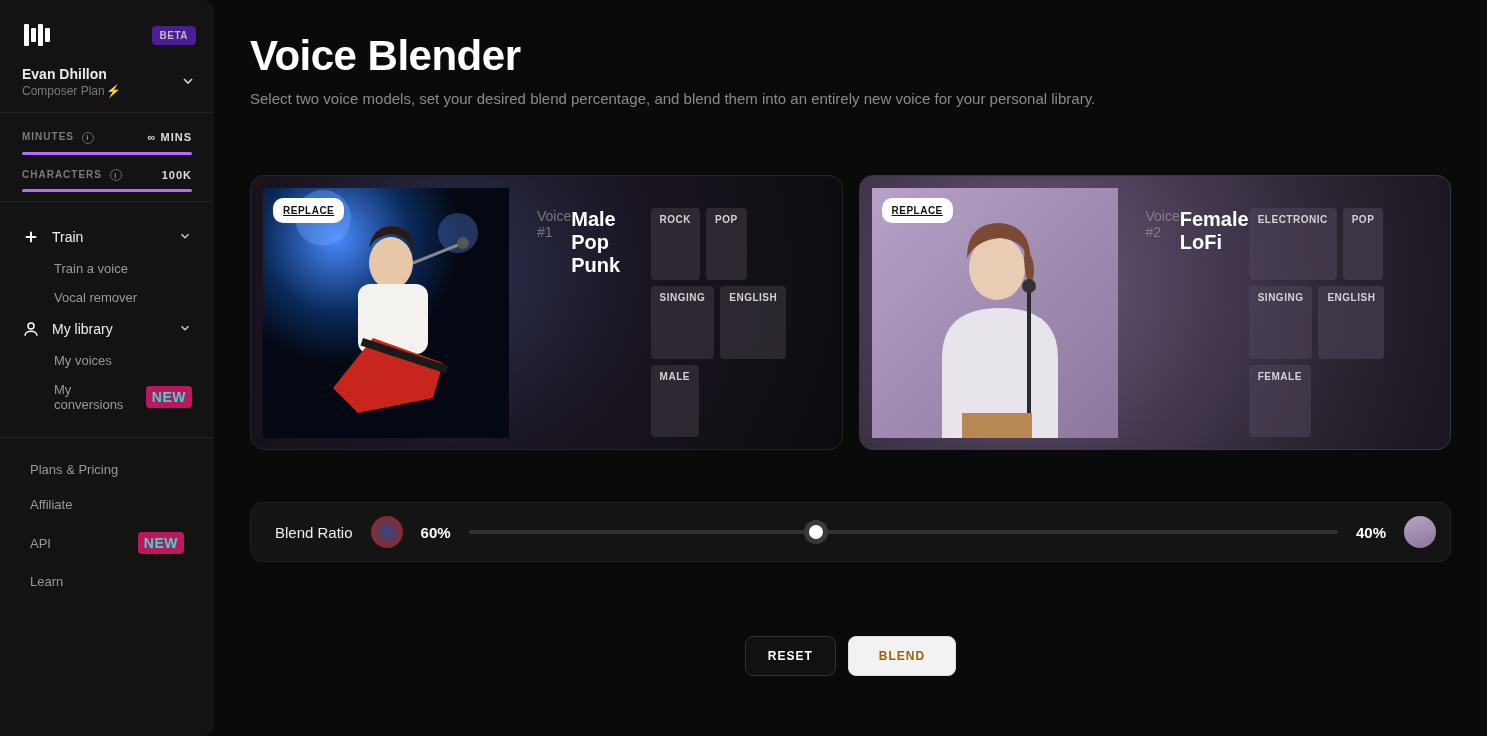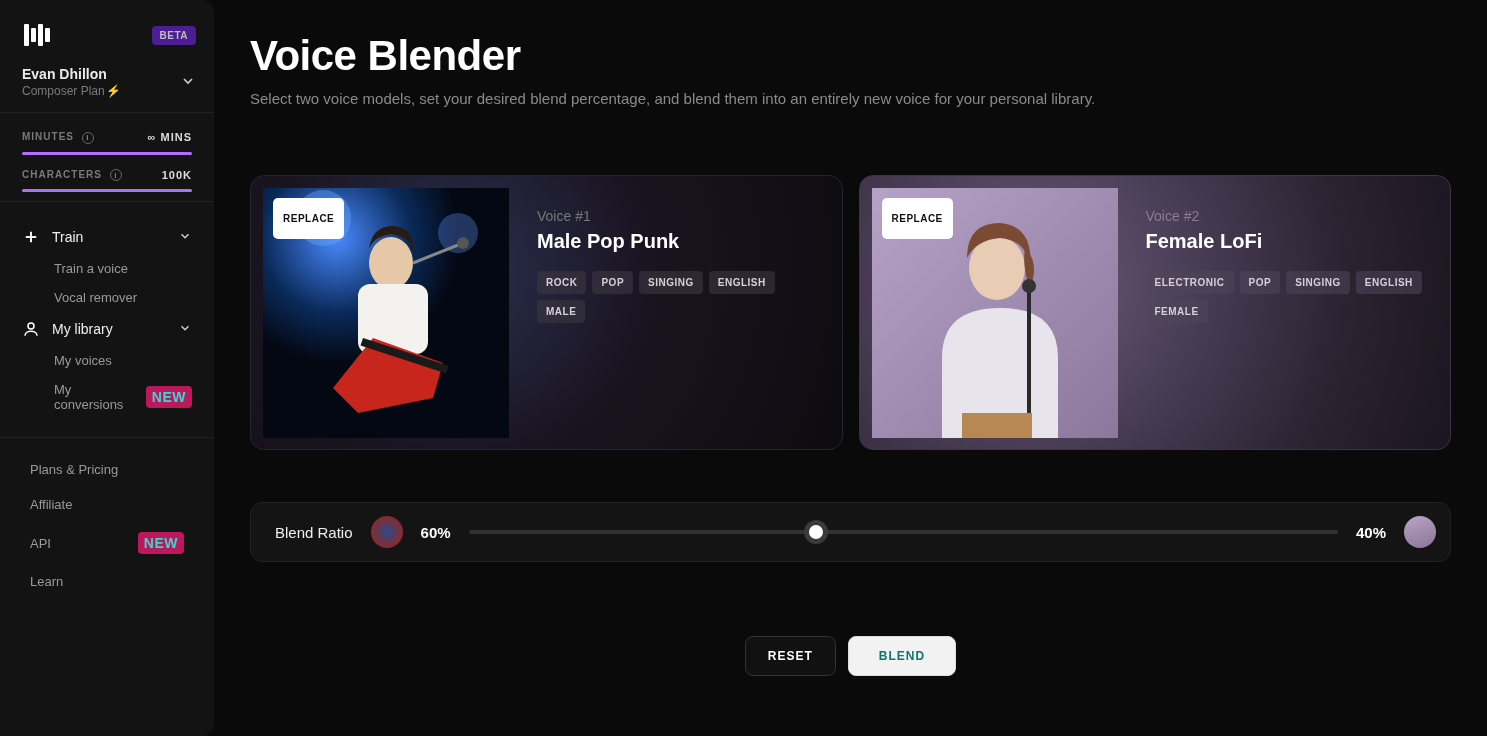--- a/index.html
+++ b/index.html
@@ -118,32 +118,33 @@
 .card-img.one { background: linear-gradient(135deg,#0a1a3a 0%, #1a3a6a 40%, #4a6a9a 60%, #1a0a0a 100%); }
 .card-img.two { background: linear-gradient(160deg,#b8a5c8 0%, #9d88af 40%, #c5b5d0 70%, #8a7595 100%); }
 .replace-btn {
   position:absolute;
   top:10px; left:10px;
   background:#fff;
   color:#111;
   font-size:10px;
   font-weight:700;
   letter-spacing:0.5px;
-  padding:15px 10px;
+  padding:7px 10px;
   border:none;
-  border-radius:5px;
+  border-radius:10px;
   cursor:pointer;
   z-index:2;
+  text-decoration:underline;
 }
 .card-content {
   flex:1;
   padding: 20px 16px 0 28px;
   display:flex;
-  flex-direction:column;
-  justify-content:flex-start;
+  flex-direction:row;
+  justify-content:center;
 }
 .voice-num { color:#777; font-size:14px; margin-bottom:6px;}
 .voice-card.two .voice-num { color:#8a7b8f;}
 .voice-name { font-size:20px; font-weight:700; color:#fff; margin-bottom:18px;}
 .tags { display:flex; flex-wrap:wrap; gap:6px;}
 .tag {
   background:rgba(60,55,65,0.6);
   color:#d5d0d8;
   font-size:10px;
   font-weight:600;
@@ -192,21 +193,21 @@
 }
 .btn {
   font-size:12px;
   font-weight:700;
   letter-spacing:1px;
   padding:12px 22px;
   border-radius:8px;
   cursor:pointer;
 }
 .btn-reset { background:#111; color:#fff; border:1px solid #333;}
-.btn-blend { background:#f2f2f2; color:#0f766e; border:1px solid #ddd; padding:12px 30px;}
+.btn-blend { background:#f2f2f2; color:#a16207; border:1px solid #ddd; padding:12px 30px;}
 
 
 .fig { position:absolute; inset:0;}
 </style>
 </head>
 <body>
 
 <aside class="sidebar">
 
   <div class="sb-top">

